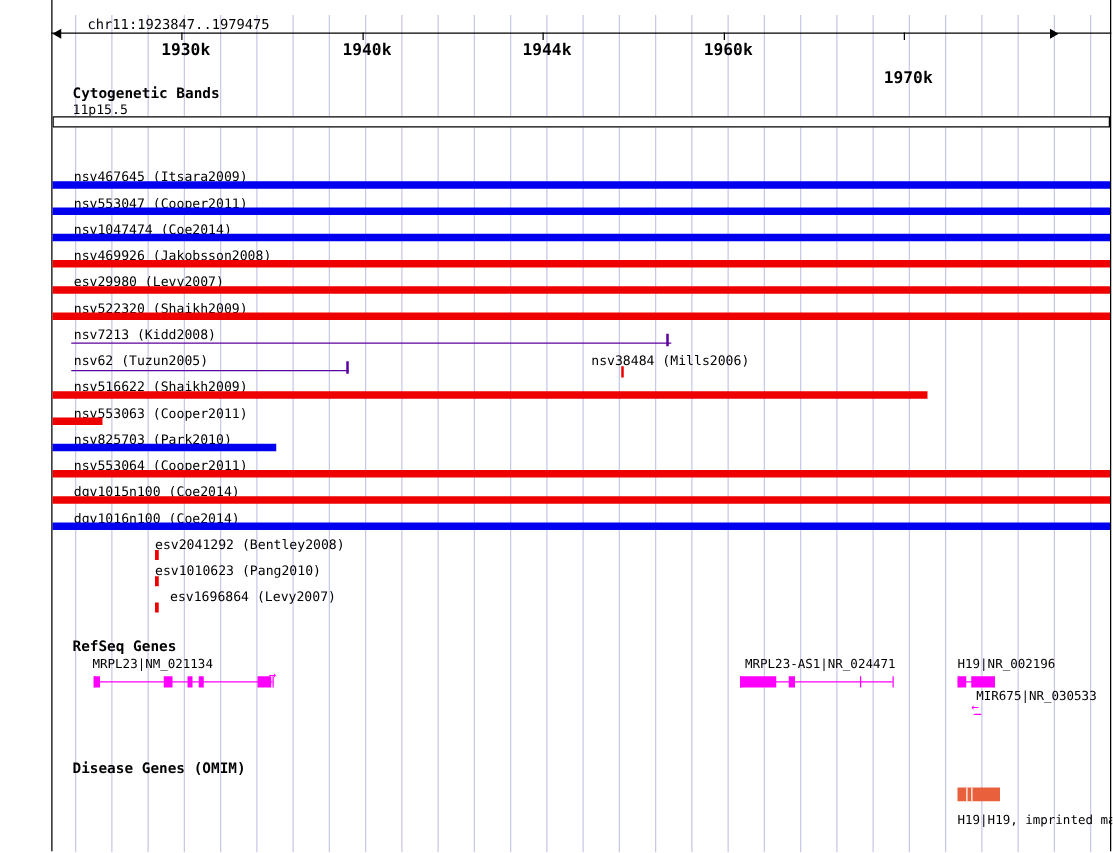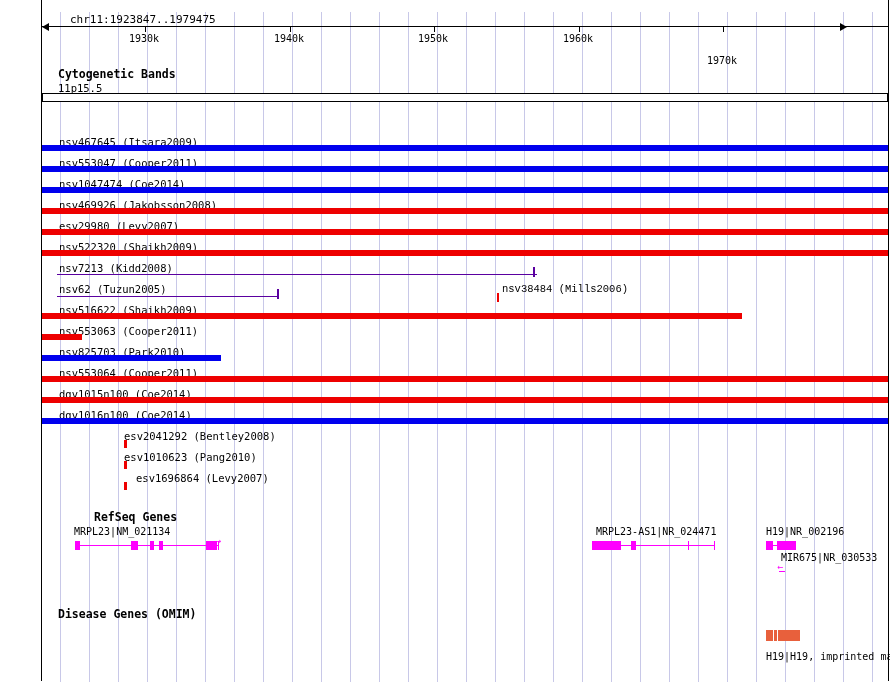--- a/index.html
+++ b/index.html
@@ -43,23 +43,24 @@
     height: 1px;
     background: #000000;
   }
   .tick {
     position: absolute;
     width: 1px;
     background: #000000;
   }
   .ticklabel {
     position: absolute;
-    font-size: 10px;
-    color: #000000;
-    white-space: nowrap;
+    font-size: 13px;
+    color: #000000;
+    white-space: nowrap;
+    font-weight: bold;
   }
   .rangelabel {
     position: absolute;
     font-size: 11px;
     color: #000000;
     white-space: nowrap;
   }
   .arrowleft, .arrowright {
     position: absolute;
     width: 0;
@@ -184,21 +185,21 @@
   <div class="axisline" style="top:26px;"></div>
   <div class="arrowleft" style="left:42px; top:23px;"></div>
   <div class="arrowright" style="left:840px; top:23px;"></div>
   <div class="rangelabel" style="left:58px; top:13px;margin-left:12px;">chr11:1923847..1979475</div>
   <div id="ruler-ticks">
       <div class="tick" style="left: 145px; top: 26px; height: 6px;"></div>
       <div class="ticklabel" style="left: 129px; top: 33px;">1930k</div>
       <div class="tick" style="left: 290px; top: 26px; height: 6px;"></div>
       <div class="ticklabel" style="left: 274px; top: 33px;">1940k</div>
       <div class="tick" style="left: 434px; top: 26px; height: 6px;"></div>
-      <div class="ticklabel" style="left: 418px; top: 33px;">1950k</div>
+      <div class="ticklabel" style="left: 418px; top: 33px;">1944k</div>
       <div class="tick" style="left: 579px; top: 26px; height: 6px;"></div>
       <div class="ticklabel" style="left: 563px; top: 33px;">1960k</div>
       <div class="tick" style="left: 723px; top: 26px; height: 6px;"></div>
       <div class="ticklabel" style="left: 707px; top: 33px; margin-top: 22px;">1970k</div>
     </div>
 
   <div class="section-title" style="left:58px; top:67px;">Cytogenetic Bands</div>
   <div class="item-label" style="left:58px; top:82px;">11p15.5</div>
   <div class="band-row" style="top:93px;"></div>
 
@@ -214,21 +215,21 @@
       <div class="item-label" style="left: 59px; top: 220px;">esv29980 (Levy2007)</div>
       <div class="bar" style="left: 42px; top: 229px; width: 846px; background: rgb(238, 0, 0);"></div>
       <div class="item-label" style="left: 59px; top: 241px;">nsv522320 (Shaikh2009)</div>
       <div class="bar" style="left: 42px; top: 250px; width: 846px; background: rgb(238, 0, 0);"></div>
       <div class="item-label" style="left: 59px; top: 262px;">nsv7213 (Kidd2008)</div>
       <div class="thinline" style="left: 57px; top: 274px; width: 480px; background: rgb(90, 0, 160);"></div>
       <div class="tickmark" style="left: 533px; top: 267px; height: 10px; background: rgb(90, 0, 160);"></div>
       <div class="item-label" style="left: 59px; top: 283px;">nsv62 (Tuzun2005)</div>
       <div class="thinline" style="left: 57px; top: 296px; width: 222px; background: rgb(90, 0, 160);"></div>
       <div class="tickmark" style="left: 277px; top: 289px; height: 10px; background: rgb(90, 0, 160);"></div>
-      <div class="item-label" style="left: 502px; top: 283px; font-family: Liberation Mono, monospace;">nsv38484 (Mills2006)</div>
+      <div class="item-label" style="left: 473px; top: 283px;">nsv38484 (Mills2006)</div>
       <div class="tickmark" style="left: 497px; top: 293px; width: 2px; height: 9px; background: rgb(238, 0, 0);"></div>
       <div class="item-label" style="left: 59px; top: 304px;">nsv516622 (Shaikh2009)</div>
       <div class="bar" style="left: 42px; top: 313px; width: 700px; background: rgb(238, 0, 0);"></div>
       <div class="item-label" style="left: 59px; top: 325px;">nsv553063 (Cooper2011)</div>
       <div class="bar" style="left: 42px; top: 334px; width: 40px; background: rgb(238, 0, 0);"></div>
       <div class="item-label" style="left: 59px; top: 346px;">nsv825703 (Park2010)</div>
       <div class="bar" style="left: 42px; top: 355px; width: 179px; background: rgb(0, 0, 238);"></div>
       <div class="item-label" style="left: 59px; top: 367px;">nsv553064 (Cooper2011)</div>
       <div class="bar" style="left: 42px; top: 376px; width: 846px; background: rgb(238, 0, 0);"></div>
       <div class="item-label" style="left: 59px; top: 388px;">dgv1015n100 (Coe2014)</div>
@@ -236,21 +237,21 @@
       <div class="item-label" style="left: 59px; top: 409px;">dgv1016n100 (Coe2014)</div>
       <div class="bar" style="left: 42px; top: 418px; width: 846px; background: rgb(0, 0, 238);"></div>
       <div class="item-label" style="left: 124px; top: 430px;">esv2041292 (Bentley2008)</div>
       <div class="tickmark" style="left: 124px; top: 440px; width: 3px; height: 8px; background: rgb(238, 0, 0);"></div>
       <div class="item-label" style="left: 124px; top: 451px;">esv1010623 (Pang2010)</div>
       <div class="tickmark" style="left: 124px; top: 461px; width: 3px; height: 8px; background: rgb(238, 0, 0);"></div>
       <div class="item-label" style="left: 124px; top: 472px; margin-left: 12px;">esv1696864 (Levy2007)</div>
       <div class="tickmark" style="left: 124px; top: 482px; width: 3px; height: 8px; background: rgb(238, 0, 0);"></div>
     </div>
 
-  <div class="section-title" style="left:58px; top:510px;margin-left:36px;">RefSeq Genes</div>
+  <div class="section-title" style="left:58px; top:510px;">RefSeq Genes</div>
   <div id="refseq-genes">
       <div class="gene-label" style="left: 74px; top: 526px;">MRPL23|NM_021134</div>
       <div class="gene-intron" style="left: 75px; top: 545px; width: 143px;"></div>
       <div class="gene-exon" style="left: 75px; top: 541px; width: 5px;"></div>
       <div class="gene-exon" style="left: 131px; top: 541px; width: 7px;"></div>
       <div class="gene-exon" style="left: 150px; top: 541px; width: 4px;"></div>
       <div class="gene-exon" style="left: 159px; top: 541px; width: 4px;"></div>
       <div class="gene-exon" style="left: 206px; top: 541px; width: 11px;"></div>
       <div class="gene-tickv" style="left: 75px; top: 541px; height: 9px;"></div>
       <div class="gene-tickv" style="left: 218px; top: 541px; height: 9px;"></div>

